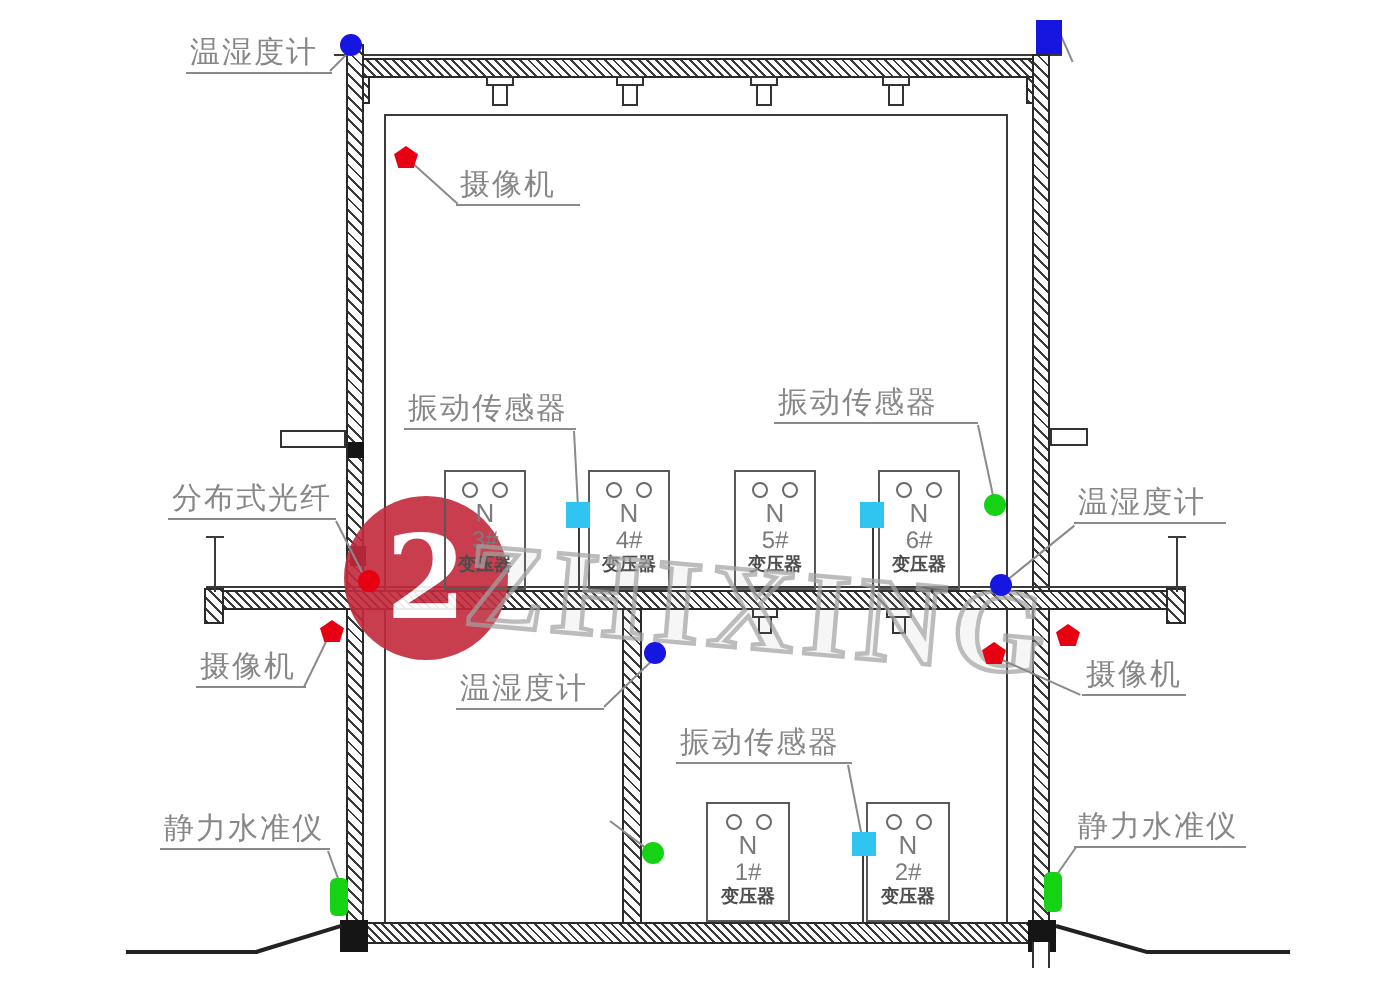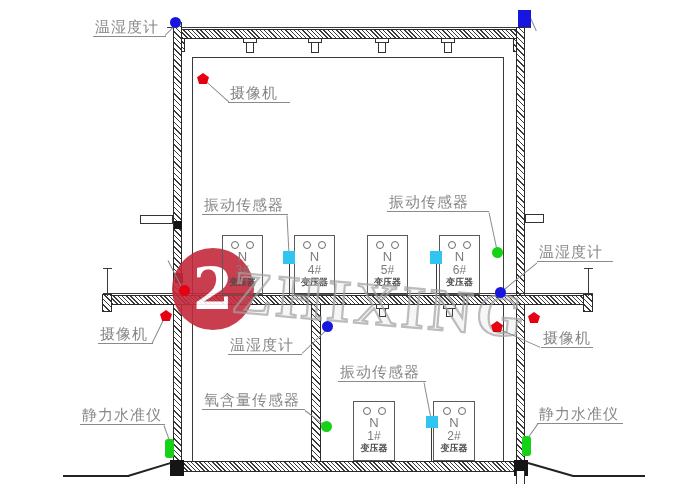--- a/index.html
+++ b/index.html
@@ -185,22 +185,22 @@
   <div class="leader" style="left:302px;top:353px;width:32px;transform:rotate(-44deg)"></div>
   <div class="leader" style="left:305px;top:410px;width:25px;transform:rotate(37deg)"></div>
   <div class="leader" style="left:424px;top:382px;width:36px;transform:rotate(79deg)"></div>
   <div class="leader" style="left:164px;top:425px;width:15px;transform:rotate(70deg)"></div>
   <div class="leader" style="left:529px;top:436px;width:16px;transform:rotate(-55deg)"></div>
 
   <div class="lbl" style="left:93px;top:19px;width:73px">温湿度计</div>
   <div class="lbl" style="left:228px;top:85px;width:62px">摄像机</div>
   <div class="lbl" style="left:202px;top:197px;width:86px">振动传感器</div>
   <div class="lbl" style="left:387px;top:194px;width:102px">振动传感器</div>
+  <div class="lbl" style="left:84px;top:242px;width:84px">分布式光纤</div>
   <div class="lbl" style="left:537px;top:244px;width:76px">温湿度计</div>
   <div class="lbl" style="left:98px;top:326px;width:55px">摄像机</div>
   <div class="lbl" style="left:541px;top:330px;width:52px">摄像机</div>
   <div class="lbl" style="left:228px;top:337px;width:74px">温湿度计</div>
-  <div class="lbl" style="left:202px;top:392px;width:103px">氧含量传感器</div>
   <div class="lbl" style="left:338px;top:364px;width:88px">振动传感器</div>
   <div class="lbl" style="left:80px;top:407px;width:85px">静力水准仪</div>
   <div class="lbl" style="left:537px;top:406px;width:86px">静力水准仪</div>
 
 </div>
 
 </body></html>

